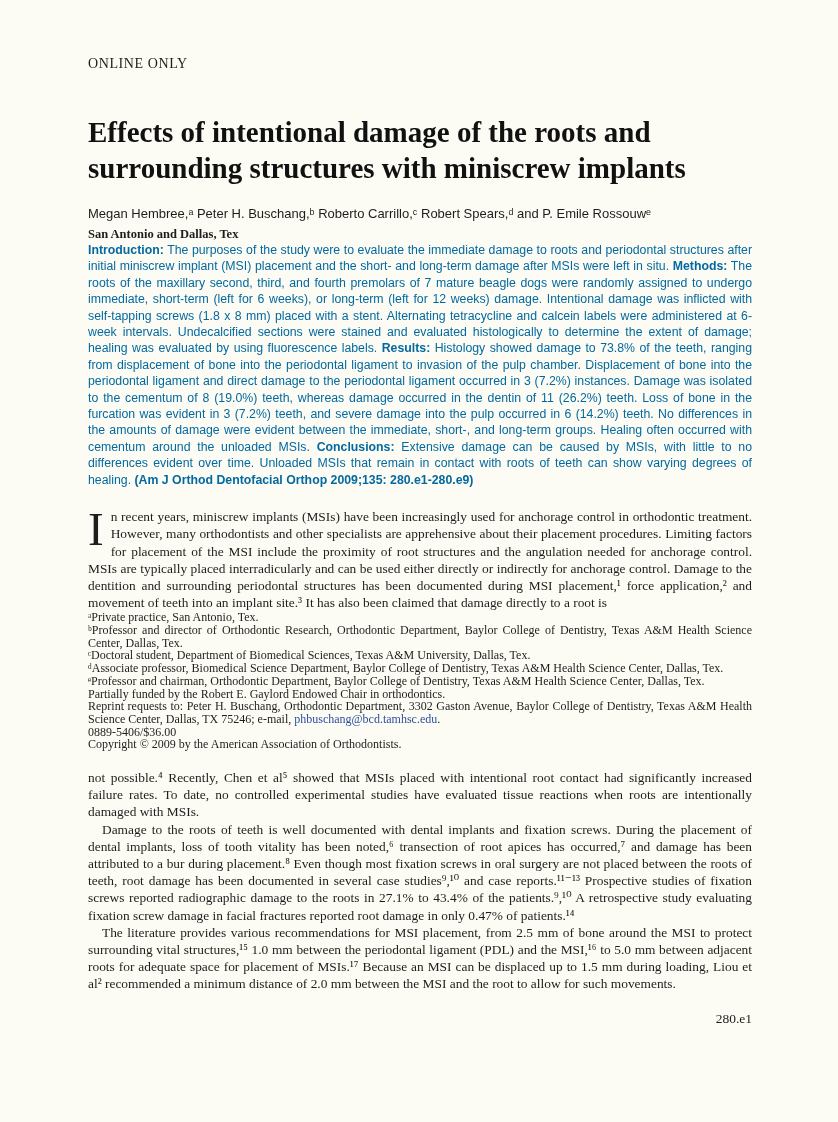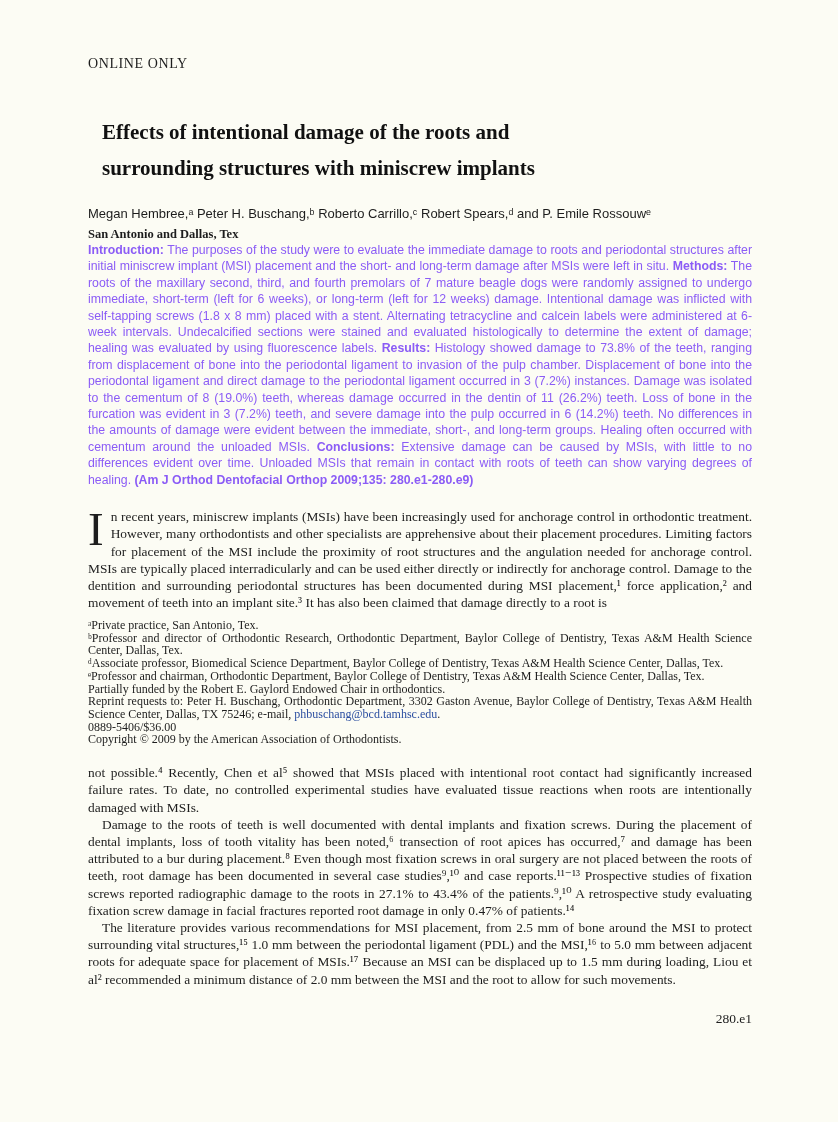--- a/index.html
+++ b/index.html
@@ -15,43 +15,43 @@
     color: #1d1d1d;
     overflow: hidden;
     font-family: "Liberation Serif", "DejaVu Serif", serif;
   }
   .eyebrow {
     font-size: 14px;
     letter-spacing: 0.6px;
     margin-bottom: 42px;
   }
   h1.title {
-    font-size: 21px;
+    font-size: 29px;
     font-weight: bold;
     line-height: 36px;
-    margin: 0 0 20px 14px;
+    margin: 0 0 20px 0;
     color: #111;
   }
   h1.title span { display: block; }
   .authors {
     font-family: "Liberation Sans", "DejaVu Sans", sans-serif;
     font-size: 13px;
     margin-bottom: 6px;
     margin-top: 6px;
   }
   .affiliation {
     font-size: 12.5px;
     font-weight: bold;
   }
   .abstract {
     font-family: "Liberation Sans", "DejaVu Sans", sans-serif;
     font-size: 12.3px;
     line-height: 16.4px;
     text-align: justify;
-    color: #8b5cf6;
+    color: #0369a1;
     margin: 0 0 20px 0;
   }
   .abstract b { font-weight: bold; }
   .columns {
     display: flex;
     gap: 18px;
     height: 494px;
     flex-direction: column;
   }
   .col { flex: 1 1 0; min-width: 0; }
@@ -105,20 +105,21 @@
   <p class="abstract"><b>Introduction:</b><span> The purposes of the study were to evaluate the immediate damage to roots and periodontal structures after initial miniscrew implant (MSI) placement and the short- and long-term damage after MSIs were left in situ. </span><b>Methods:</b><span> The roots of the maxillary second, third, and fourth premolars of 7 mature beagle dogs were randomly assigned to undergo immediate, short-term (left for 6 weeks), or long-term (left for 12 weeks) damage. Intentional damage was inflicted with self-tapping screws (1.8 x 8 mm) placed with a stent. Alternating tetracycline and calcein labels were administered at 6-week intervals. Undecalcified sections were stained and evaluated histologically to determine the extent of damage; healing was evaluated by using fluorescence labels. </span><b>Results:</b><span> Histology showed damage to 73.8% of the teeth, ranging from displacement of bone into the periodontal ligament to invasion of the pulp chamber. Displacement of bone into the periodontal ligament and direct damage to the periodontal ligament occurred in 3 (7.2%) instances. Damage was isolated to the cementum of 8 (19.0%) teeth, whereas damage occurred in the dentin of 11 (26.2%) teeth. Loss of bone in the furcation was evident in 3 (7.2%) teeth, and severe damage into the pulp occurred in 6 (14.2%) teeth. No differences in the amounts of damage were evident between the immediate, short-, and long-term groups. Healing often occurred with cementum around the unloaded MSIs. </span><b>Conclusions:</b><span> Extensive damage can be caused by MSIs, with little to no differences evident over time. Unloaded MSIs that remain in contact with roots of teeth can show varying degrees of healing. </span><b>(Am J Orthod Dentofacial Orthop 2009;135: 280.e1-280.e9)</b></p>
 
   <div class="columns">
 
     <div class="col col-left">
       <p class="body-p dropcap">In recent years, miniscrew implants (MSIs) have been increasingly used for anchorage control in orthodontic treatment. However, many orthodontists and other specialists are apprehensive about their placement procedures. Limiting factors for placement of the MSI include the proximity of root structures and the angulation needed for anchorage control. MSIs are typically placed interradicularly and can be used either directly or indirectly for anchorage control. Damage to the dentition and surrounding periodontal structures has been documented during MSI placement,¹ force application,² and movement of teeth into an implant site.³ It has also been claimed that damage directly to a root is</p>
 
       <div class="footnotes">
         <p>ᵃPrivate practice, San Antonio, Tex.</p>
         <p>ᵇProfessor and director of Orthodontic Research, Orthodontic Department, Baylor College of Dentistry, Texas A&amp;M Health Science Center, Dallas, Tex.</p>
+        <p>ᶜDoctoral student, Department of Biomedical Sciences, Texas A&amp;M University, Dallas, Tex.</p>
         <p>ᵈAssociate professor, Biomedical Science Department, Baylor College of Dentistry, Texas A&amp;M Health Science Center, Dallas, Tex.</p>
         <p>ᵉProfessor and chairman, Orthodontic Department, Baylor College of Dentistry, Texas A&amp;M Health Science Center, Dallas, Tex.</p>
         <p>Partially funded by the Robert E. Gaylord Endowed Chair in orthodontics.</p>
         <p><span>Reprint requests to: Peter H. Buschang, Orthodontic Department, 3302 Gaston Avenue, Baylor College of Dentistry, Texas A&amp;M Health Science Center, Dallas, TX 75246; e-mail, </span><a class="email">phbuschang@bcd.tamhsc.edu</a><span>.</span></p>
         <p>0889-5406/$36.00</p>
         <p>Copyright © 2009 by the American Association of Orthodontists.</p>
       </div>
     </div>
 
     <div class="col col-right">

